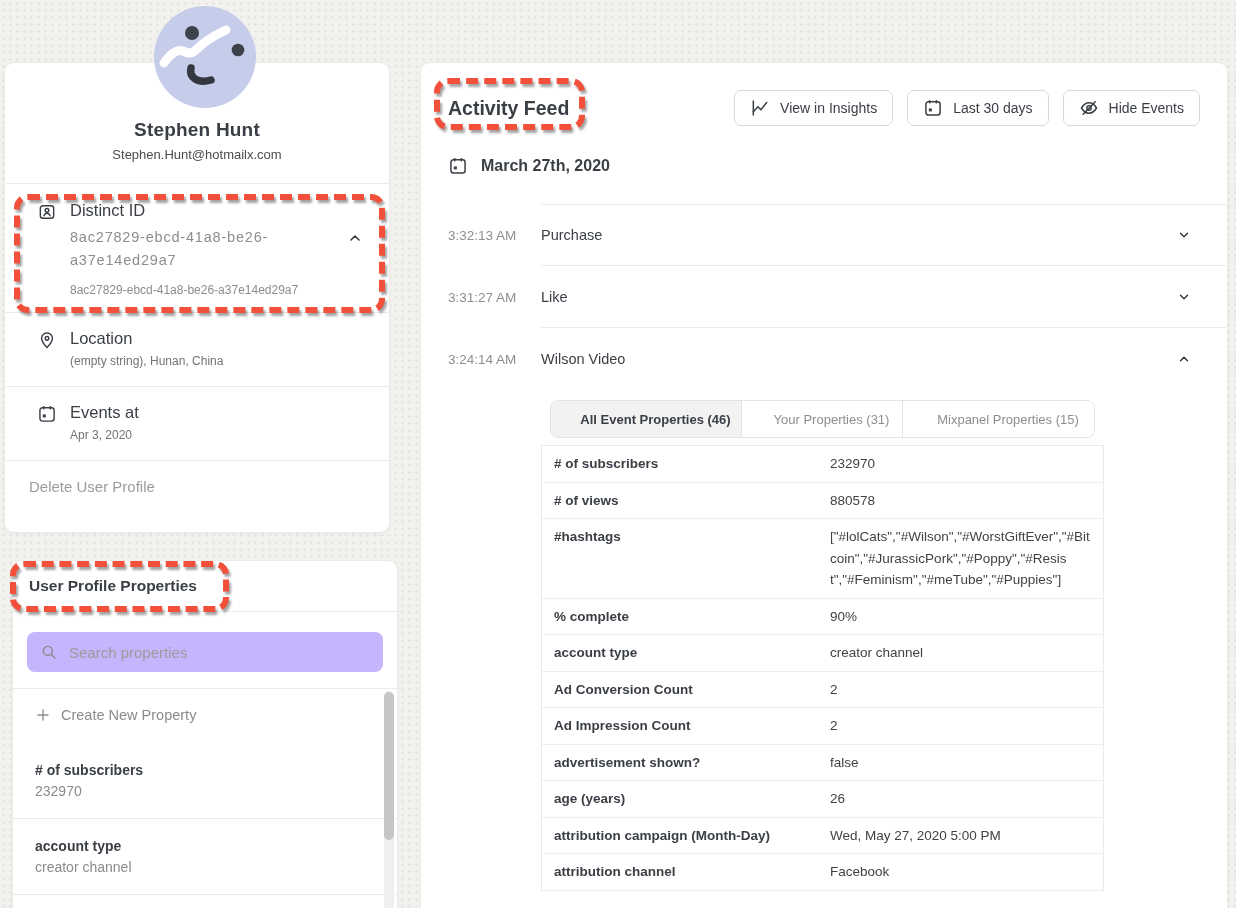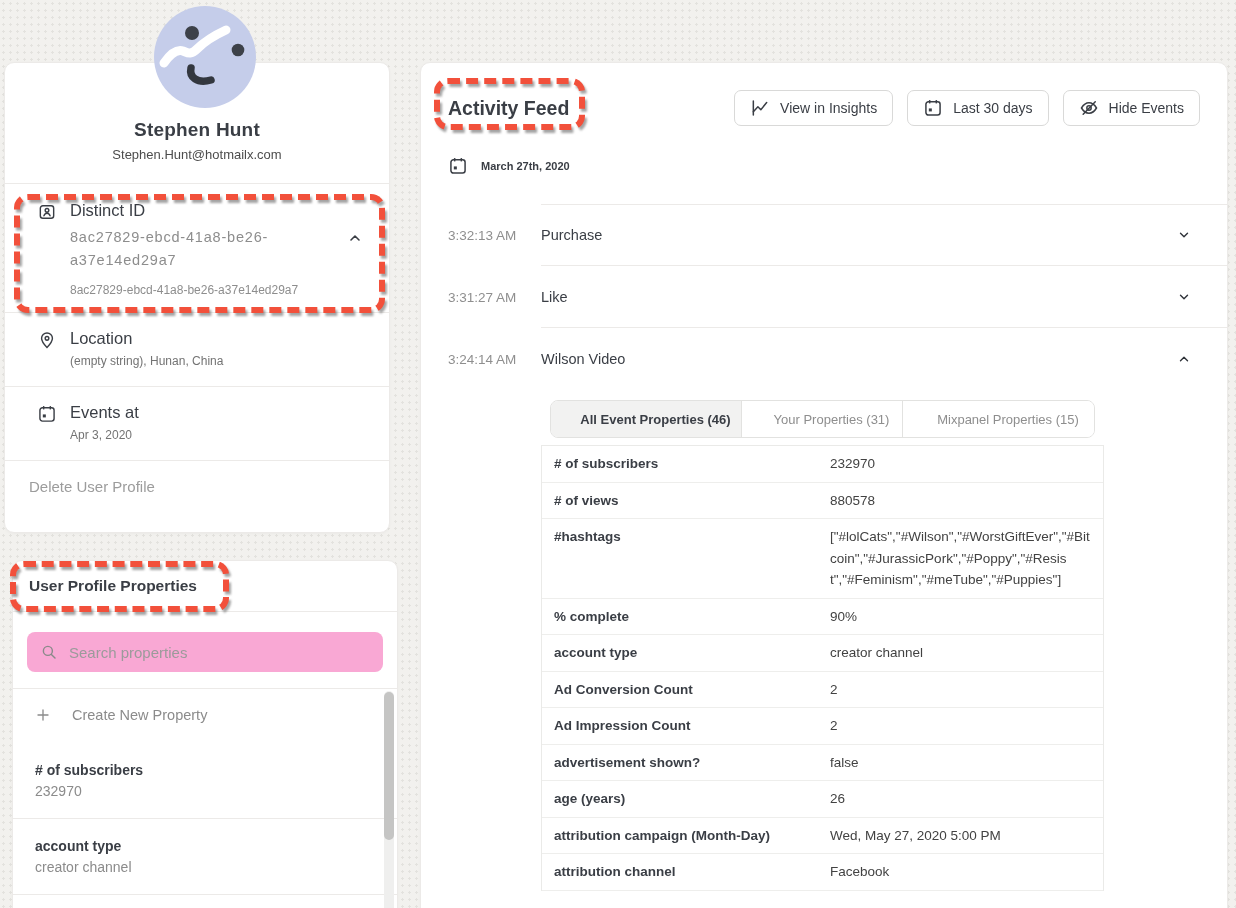--- a/index.html
+++ b/index.html
@@ -37,47 +37,47 @@
   .id-chevron { position:absolute; right:26px; top:46px; width:16px; height:16px; color:#3a3e45; cursor:pointer; }
 
   .info-section { padding:16px 20px 18px 32px; }
   .sec-value { margin-top:6px; font-size:12px; color:#737373; }
   .delete-row { padding:17px 24px; font-size:15px; color:#9c9c9c; cursor:pointer; }
 
   .props-card { left:12px; top:560px; width:386px; height:400px; }
   .props-title-row { padding:16px 16px; }
   .props-title { font-size:15.5px; font-weight:700; }
   .search-wrap { padding:20px 14px 16px; }
-  .search-box { display:flex; align-items:center; height:40px; background:#f9a8d4; border-radius:8px; padding:0 13px; }
+  .search-box { display:flex; align-items:center; height:40px; background:#c4b5fd; border-radius:8px; padding:0 13px; }
   .search-icon { width:18px; height:18px; color:#8a8a8a; flex-shrink:0; }
   .search-box input { border:none; outline:none; background:transparent; margin-left:11px; font-size:15px; color:#3a3e45; width:100%;
     font-family:"Liberation Sans","DejaVu Sans",sans-serif; }
   .search-box input::placeholder { color:#9b9b9b; }
   .props-list { position:relative; height:220px; }
-  .create-row { display:flex; align-items:flex-end; gap:21px; padding:18px 22px 12px; color:#8b8b8b; font-size:14.5px; cursor:pointer; }
+  .create-row { display:flex; align-items:flex-end; gap:10px; padding:18px 22px 12px; color:#8b8b8b; font-size:14.5px; cursor:pointer; }
   .plus-icon { width:16px; height:16px; color:#8b8b8b; }
   .prop-item { padding:27px 22px 19px; }
   .prop-item + .prop-item { border-top:1px solid #eceae8; padding-top:19px; }
   .prop-item .pi-name { font-size:14px; font-weight:700; }
   .prop-item .pi-value { margin-top:5px; font-size:14px; color:#8b8b8b; }
   .prop-item:last-child { border-bottom:1px solid #eceae8; }
   .scroll-track { position:absolute; right:3px; top:2px; bottom:-40px; width:10px; background:#efefee; border-radius:6px; }
   .scroll-thumb { position:absolute; top:1px; left:0; width:10px; height:148px; background:#c5c5c4; border-radius:6px; cursor:grab; }
 
   
   .main-card { left:420px; top:62px; width:808px; height:880px; }
   .feed-header { display:flex; justify-content:space-between; align-items:center; padding:27px 27px 0; }
   .feed-title { font-size:19.5px; font-weight:700; }
   .btn-group { display:flex; gap:14px; }
   .btn { display:flex; align-items:center; gap:10px; height:36px; padding:0 15px; background:#fff;
     border:1px solid #d9d9d8; border-radius:7px; font-size:14px; color:#3a3e45; cursor:pointer; }
   .btn-icon { width:20px; height:20px; color:#3a3e45; }
   .date-row { display:flex; align-items:center; gap:13px; margin:30px 27px 0; }
   .date-icon { width:20px; height:20px; }
-  .date-text { font-size:11px; font-weight:700; }
+  .date-text { font-size:16px; font-weight:700; }
 
   .feed { margin:28px 0 0 27px; }
   .event-row { position:relative; display:flex; align-items:center; height:62px; cursor:pointer; }
   .event-row.bordered::after { content:""; position:absolute; left:93px; right:0; bottom:0; border-top:1px solid #eceae8; }
   .event-row.top-line::before { content:""; position:absolute; left:93px; right:0; top:0; border-top:1px solid #eceae8; }
   .etime { width:93px; font-size:13.5px; color:#8f8f8f; flex-shrink:0; }
   .ename { font-size:14.5px; color:#3a3e45; }
   .echev { position:absolute; right:36px; width:14px; height:14px; color:#2e3238; }
 
   .event-detail { margin-left:93px; width:563px; }

